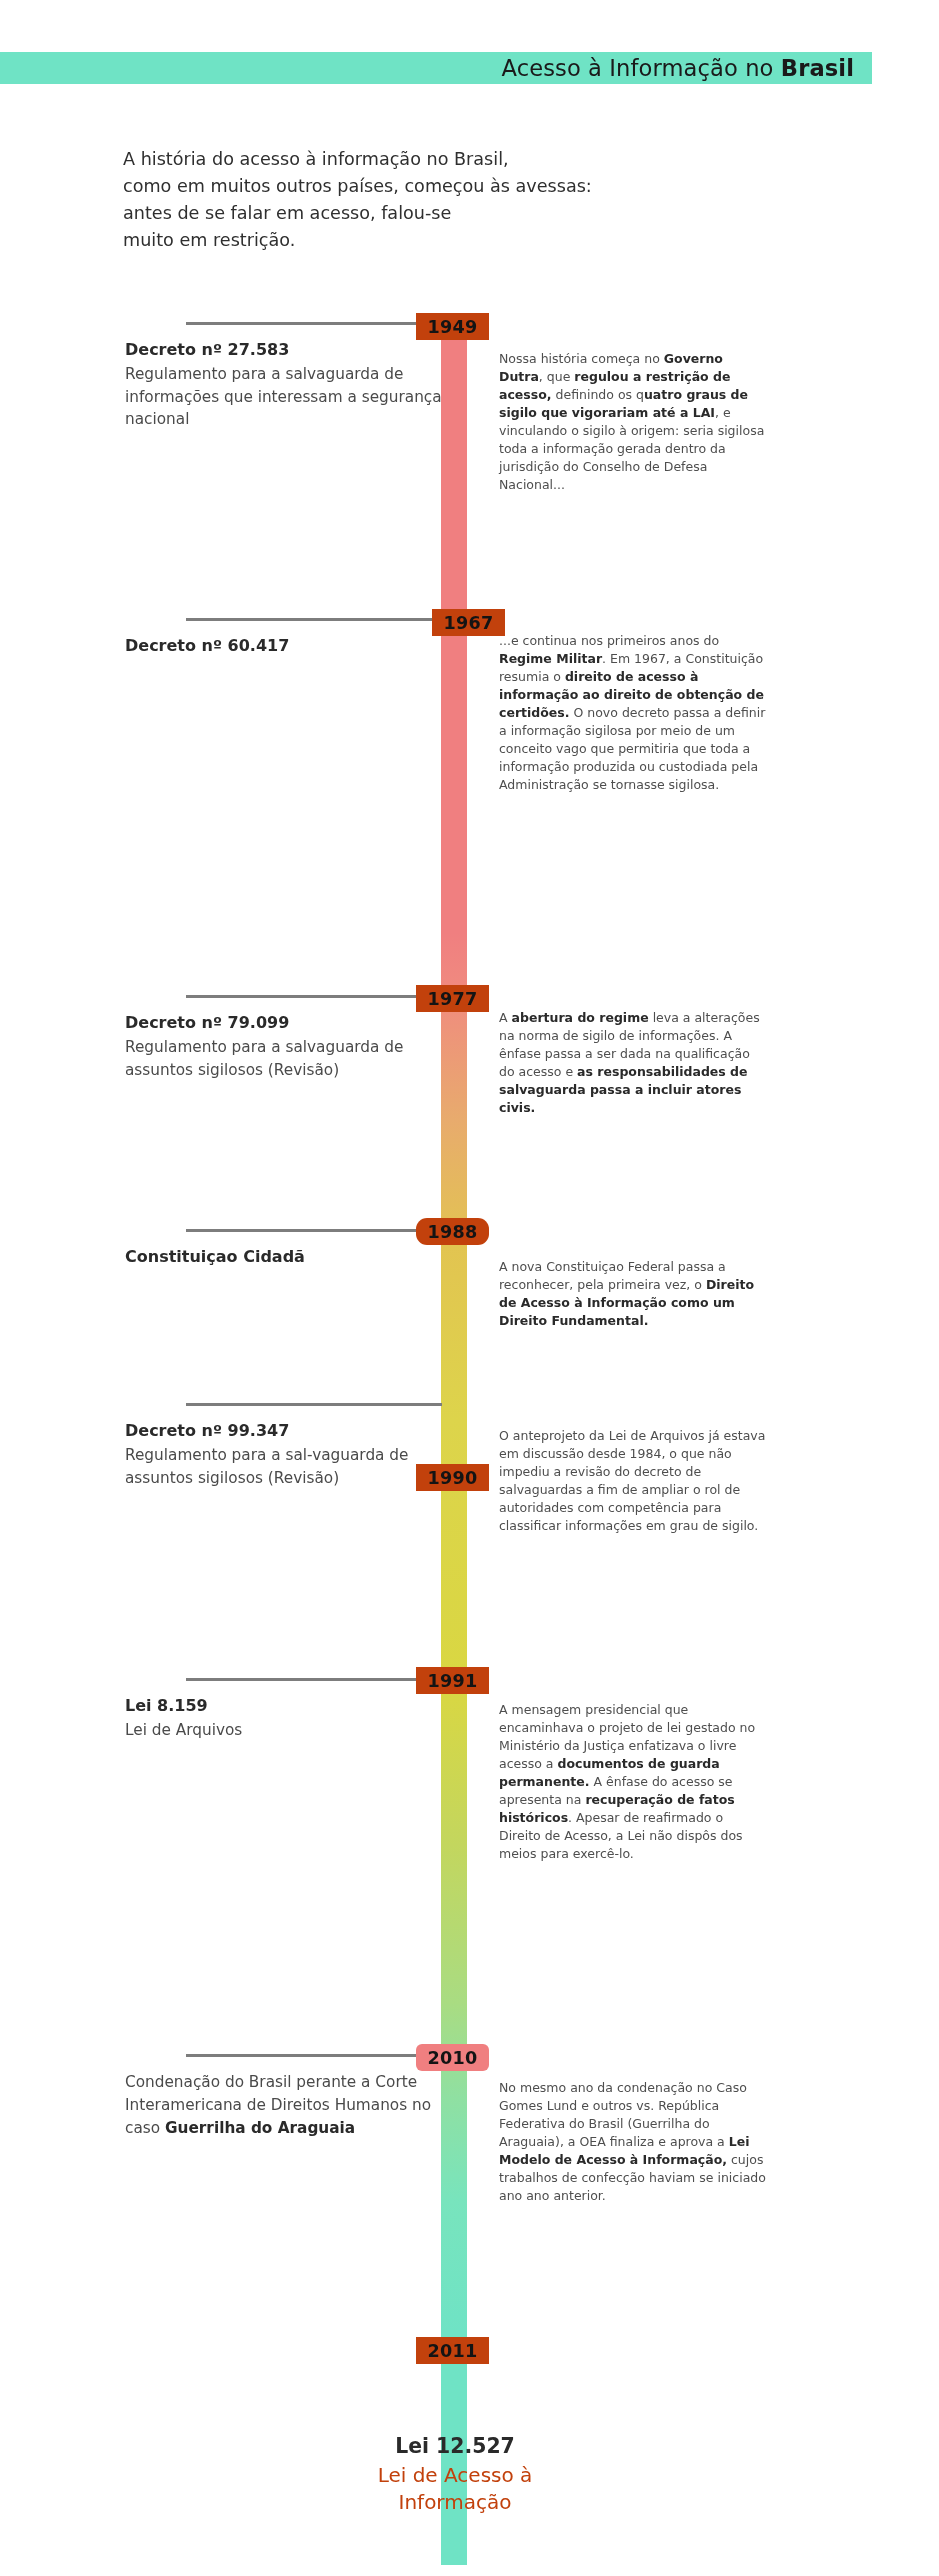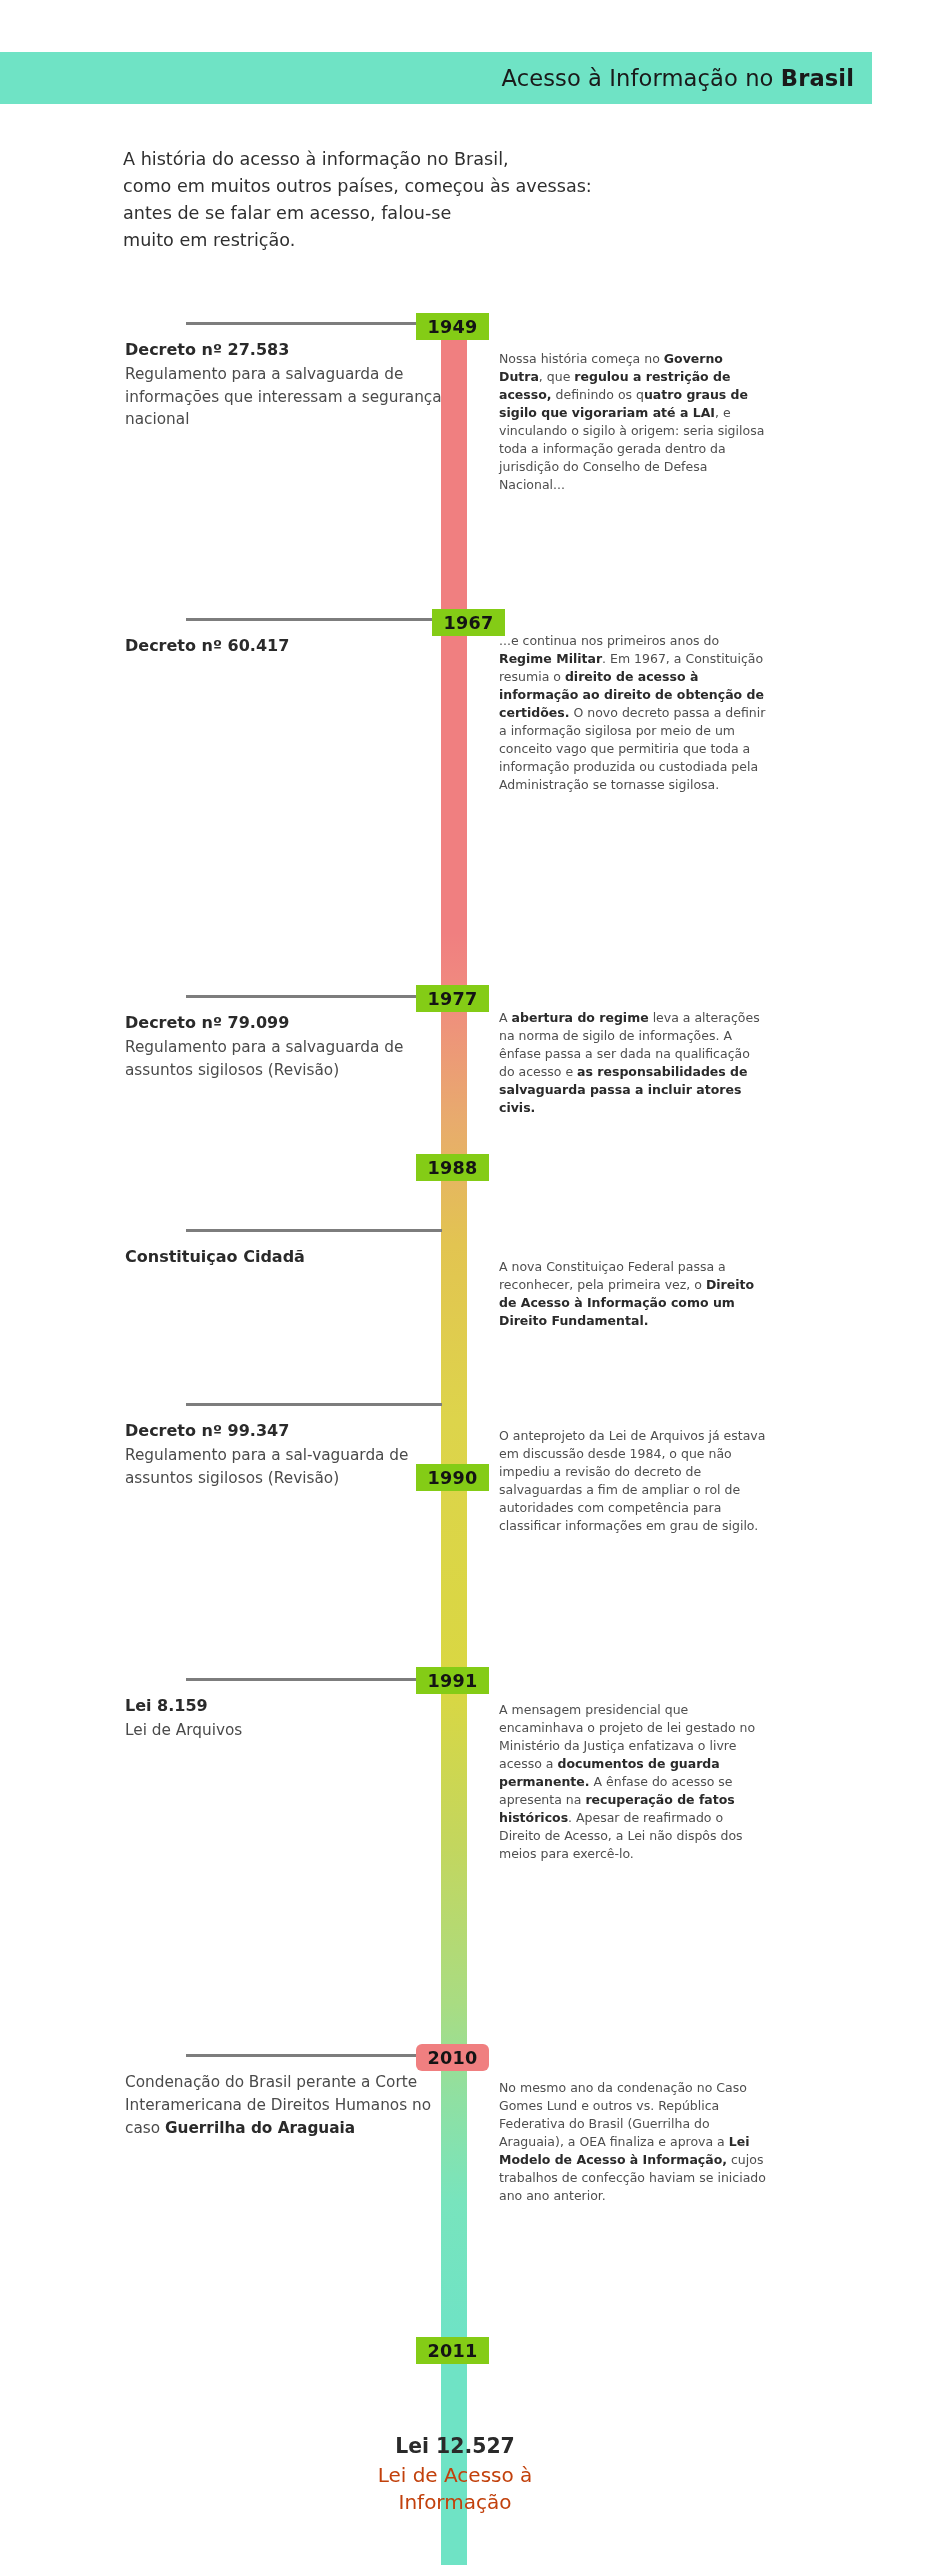--- a/index.html
+++ b/index.html
@@ -14,21 +14,21 @@
     position: relative;
     overflow-x: hidden;
   }
 
   
   .header-bar {
     position: absolute;
     left: 0;
     top: 52px;
     width: 872px;
-    height: 52px;
+    height: 32px;
     background: #6fe3c5;
     display: flex;
     align-items: center;
     justify-content: flex-end;
     padding-right: 18px;
   }
   .header-title {
     font-size: 22.6px;
     font-weight: 400;
     color: #1a1a1a;
@@ -114,21 +114,21 @@
     line-height: 22.6px;
   }
   .lbl-sub b { font-weight: 700; color: #2a2a2a; }
 
   
   .year-badge {
     position: absolute;
     left: 416px;
     width: 73px;
     height: 27px;
-    background: #84cc16;
+    background: #c2410c;
     display: flex;
     align-items: center;
     justify-content: center;
     font-size: 17.6px;
     font-weight: 700;
     color: #141414;
     letter-spacing: 0.3px;
   }
   .year-badge.accent { background: #f07f80; border-radius: 6px; }
 
@@ -211,21 +211,21 @@
       </div>
     </div>
     <div class="year-badge" style="top: 985px;">1977</div>
     <div class="right-col" style="top: 1009px;">A <b>abertura do regime</b> leva a alterações na norma de sigilo de informações. A ênfase passa a ser dada na qualificação do acesso e <b>as responsabilidades de salvaguarda passa a incluir atores civis.</b></div>
     <div class="row" style="top: 1229px;">
       <div class="left-col">
         <div class="rule"></div>
         <div class="lbl-title">Constituiçao Cidadã</div>
       </div>
     </div>
-    <div class="year-badge" style="top: 1154px;">1988</div>
+    <div class="year-badge" style="top: 1218px; border-radius: 11px;">1988</div>
     <div class="right-col" style="top: 1258px;">A nova Constituiçao Federal passa a reconhecer, pela primeira vez, o <b>Direito de Acesso à Informação como um Direito Fundamental.</b></div>
     <div class="row" style="top: 1403px;">
       <div class="left-col">
         <div class="rule"></div>
         <div class="lbl-title">Decreto nº 99.347</div>
         <div class="lbl-sub">Regulamento para a sal-vaguarda de assuntos sigilosos (Revisão)</div>
       </div>
     </div>
     <div class="year-badge" style="top: 1464px;">1990</div>
     <div class="right-col" style="top: 1427px;">O anteprojeto da Lei de Arquivos já estava em discussão desde 1984, o que não impediu a revisão do decreto de salvaguardas a fim de ampliar o rol de autoridades com competência para classificar informações em grau de sigilo.</div>

